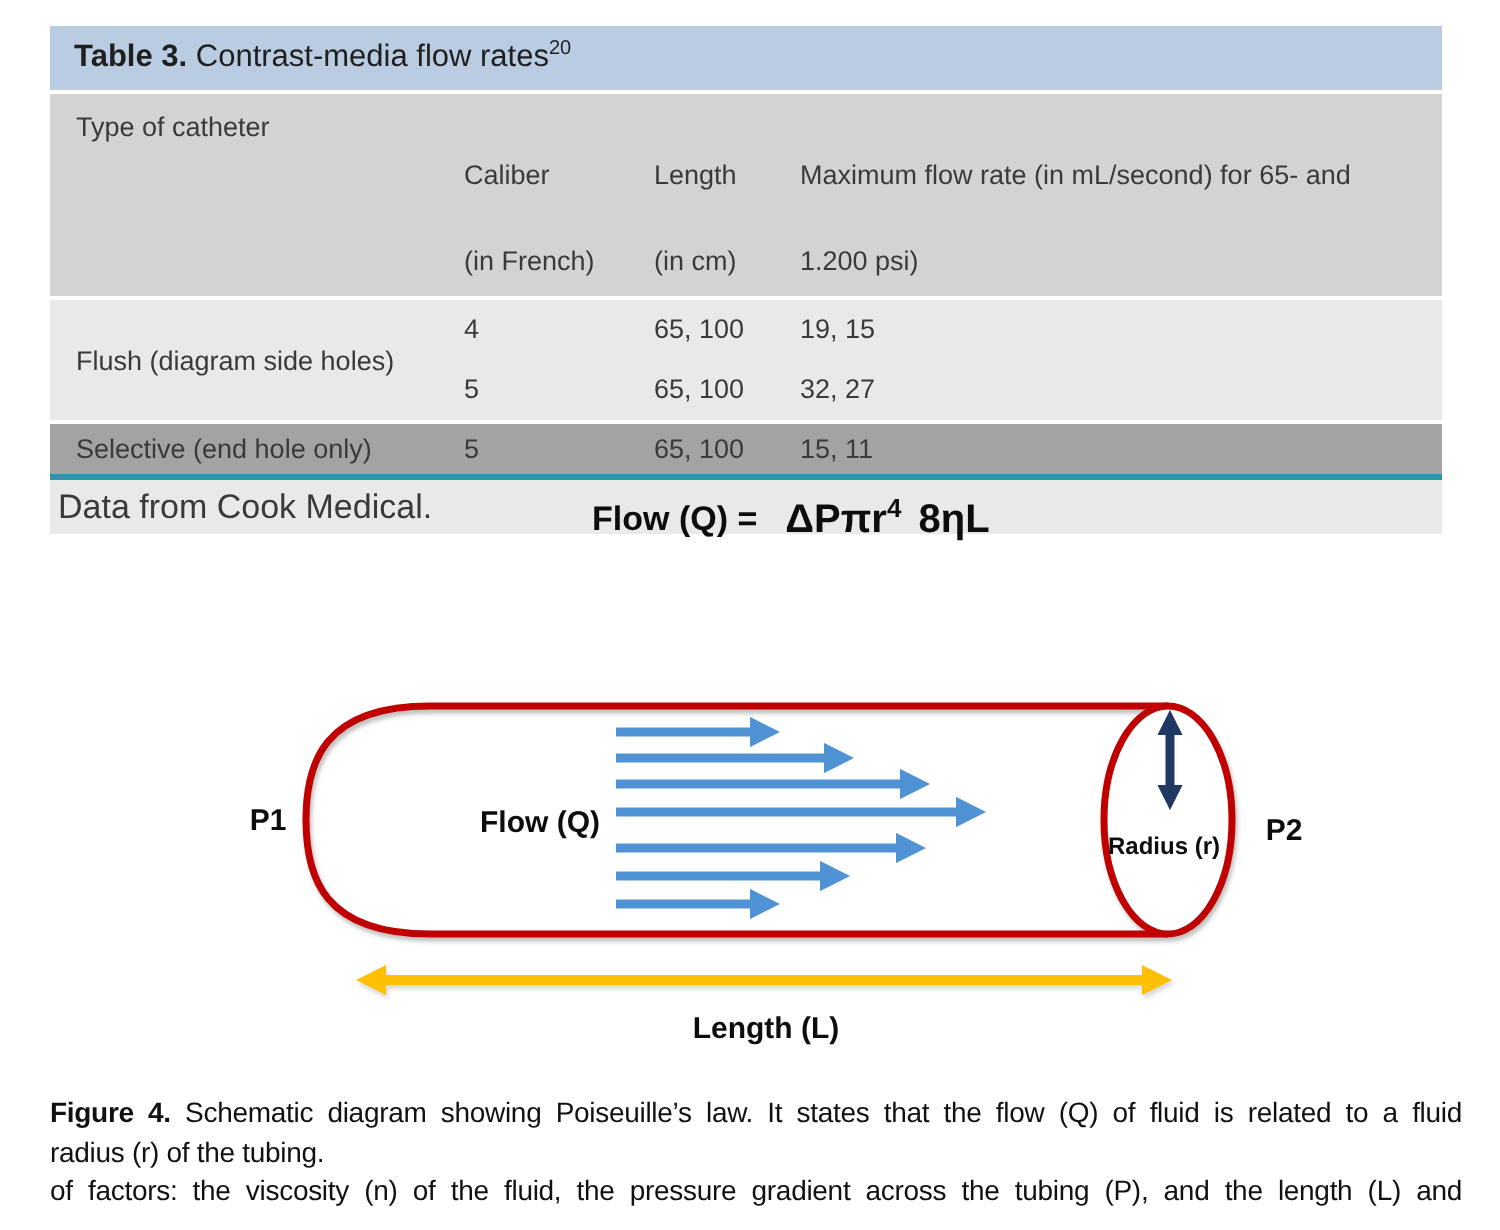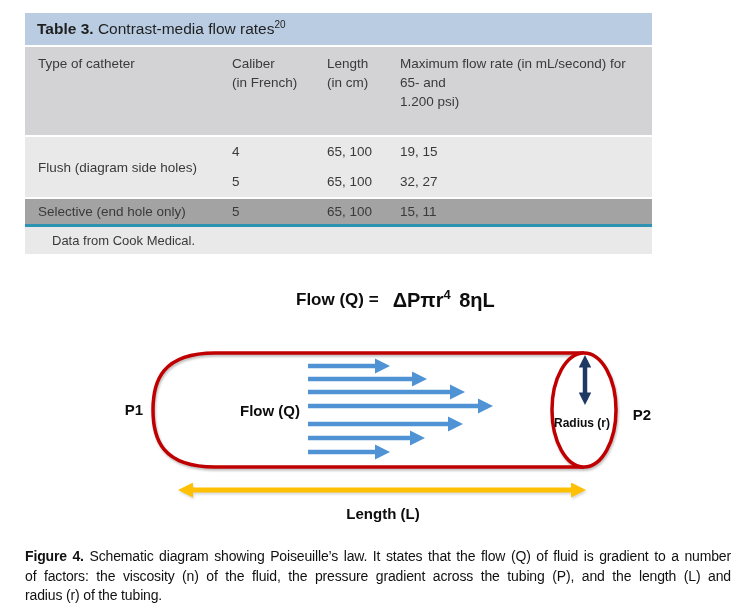--- a/index.html
+++ b/index.html
@@ -1,37 +1,37 @@
 <!DOCTYPE html>
 <html><head>
 <meta charset="utf-8">
 <style>
   html,body{margin:0;padding:0;background:#fff;}
   .page{position:relative;width:750px;height:615px;background:#ffffff;overflow:hidden;
         font-family:"Liberation Sans",sans-serif;color:#3a3a3a;}
 
   
-  .tbl{position:absolute;left:25px;top:13px;width:627px;font-size:13.5px;}
+  .tbl{position:absolute;left:25px;top:13px;width:696px;font-size:13.5px;}
   .tbl-title{background:#b9cce2;height:32px;line-height:32px;padding-left:12px;
              font-size:15.5px;color:#1f1f1f;margin-bottom:2px;}
   .tbl-title .bold{font-weight:bold;}
   .tbl-title sup{font-size:10px;vertical-align:super;line-height:0;}
   .grid{display:grid;grid-template-columns:194px 95px 73px 1fr;padding-left:13px;}
-  .hdr{background:#d3d3d5;padding-top:7px;padding-bottom:24px;line-height:19px;margin-bottom:2px;}
-  .hdr .line{display:block;}
+  .hdr{background:#d3d3d5;padding-top:7px;padding-bottom:8px;line-height:19px;margin-bottom:2px;}
+  .hdr .line{display:block;margin-top:24px;}
   .hdr .c4{padding-right:10px;}
   .flushrow{background:#e9e9ea;margin-bottom:2px;}
   .type-cell{display:flex;align-items:center;height:60px;}
   .sub>div{height:30px;line-height:30px;}
   .selrow{background:#a3a3a3;height:25px;line-height:25px;}
   .tfoot{background:#e9e9ea;border-top:3px solid #2e93b3;height:27px;line-height:27px;
-         padding-left:27px;font-size:13px;}
+         padding-left:4px;font-size:17px;}
 
   
-  .formula{position:absolute;left:296px;top:249px;display:flex;align-items:center;gap:11px;color:#0d0d0d;margin-top:40px;}
+  .formula{position:absolute;left:296px;top:249px;display:flex;align-items:center;gap:11px;color:#0d0d0d;}
   .f-lhs{font-weight:bold;font-size:17px;}
   .frac{text-align:right;font-weight:bold;font-size:20px;line-height:1.1;}
   .frac .num{padding:0 3px 4px;}
   .frac .num sup{font-size:13px;vertical-align:super;line-height:0;}
   .frac .bar{height:2px;background:#9dc3e6;}
   .frac .den{padding-top:4px;}
 
   
   .diagram{position:absolute;left:0;top:330px;}
   .svg-label{font-family:"Liberation Sans",sans-serif;font-weight:bold;fill:#0d0d0d;}
@@ -139,18 +139,18 @@
     <line class="yellow-shadow" x1="184" y1="490" x2="580" y2="490" stroke="#ffc003" stroke-width="5" marker-start="url(#m-yellow)" marker-end="url(#m-yellow)"></line>
 
     <text class="svg-label" x="134" y="415" font-size="15" text-anchor="middle">P1</text>
     <text class="svg-label" x="270" y="416" font-size="15" text-anchor="middle">Flow (Q)</text>
     <text class="svg-label" x="642" y="420" font-size="15" text-anchor="middle">P2</text>
     <text class="svg-label" x="582" y="427" font-size="12" text-anchor="middle">Radius (r)</text>
     <text class="svg-label" x="383" y="519" font-size="15" text-anchor="middle">Length (L)</text>
   </svg>
 
   <div class="caption">
-    <span class="cap-line cap-just"><span class="bold">Figure 4.</span><span> Schematic diagram showing Poiseuille’s law. It states that the flow (Q) of fluid is gradient to a number</span></span>
+    <span class="cap-line cap-just"><span class="bold">Figure 4.</span><span> Schematic diagram showing Poiseuille’s law. It states that the flow (Q) of fluid is related to a fluid</span></span>
+    <span class="cap-line">radius (r) of the tubing.</span>
     <span class="cap-line cap-just">of factors: the viscosity (n) of the fluid, the pressure gradient across the tubing (P), and the length (L) and</span>
-    <span class="cap-line">radius (r) of the tubing.</span>
   </div>
 
 </div>
 
 </body></html>

